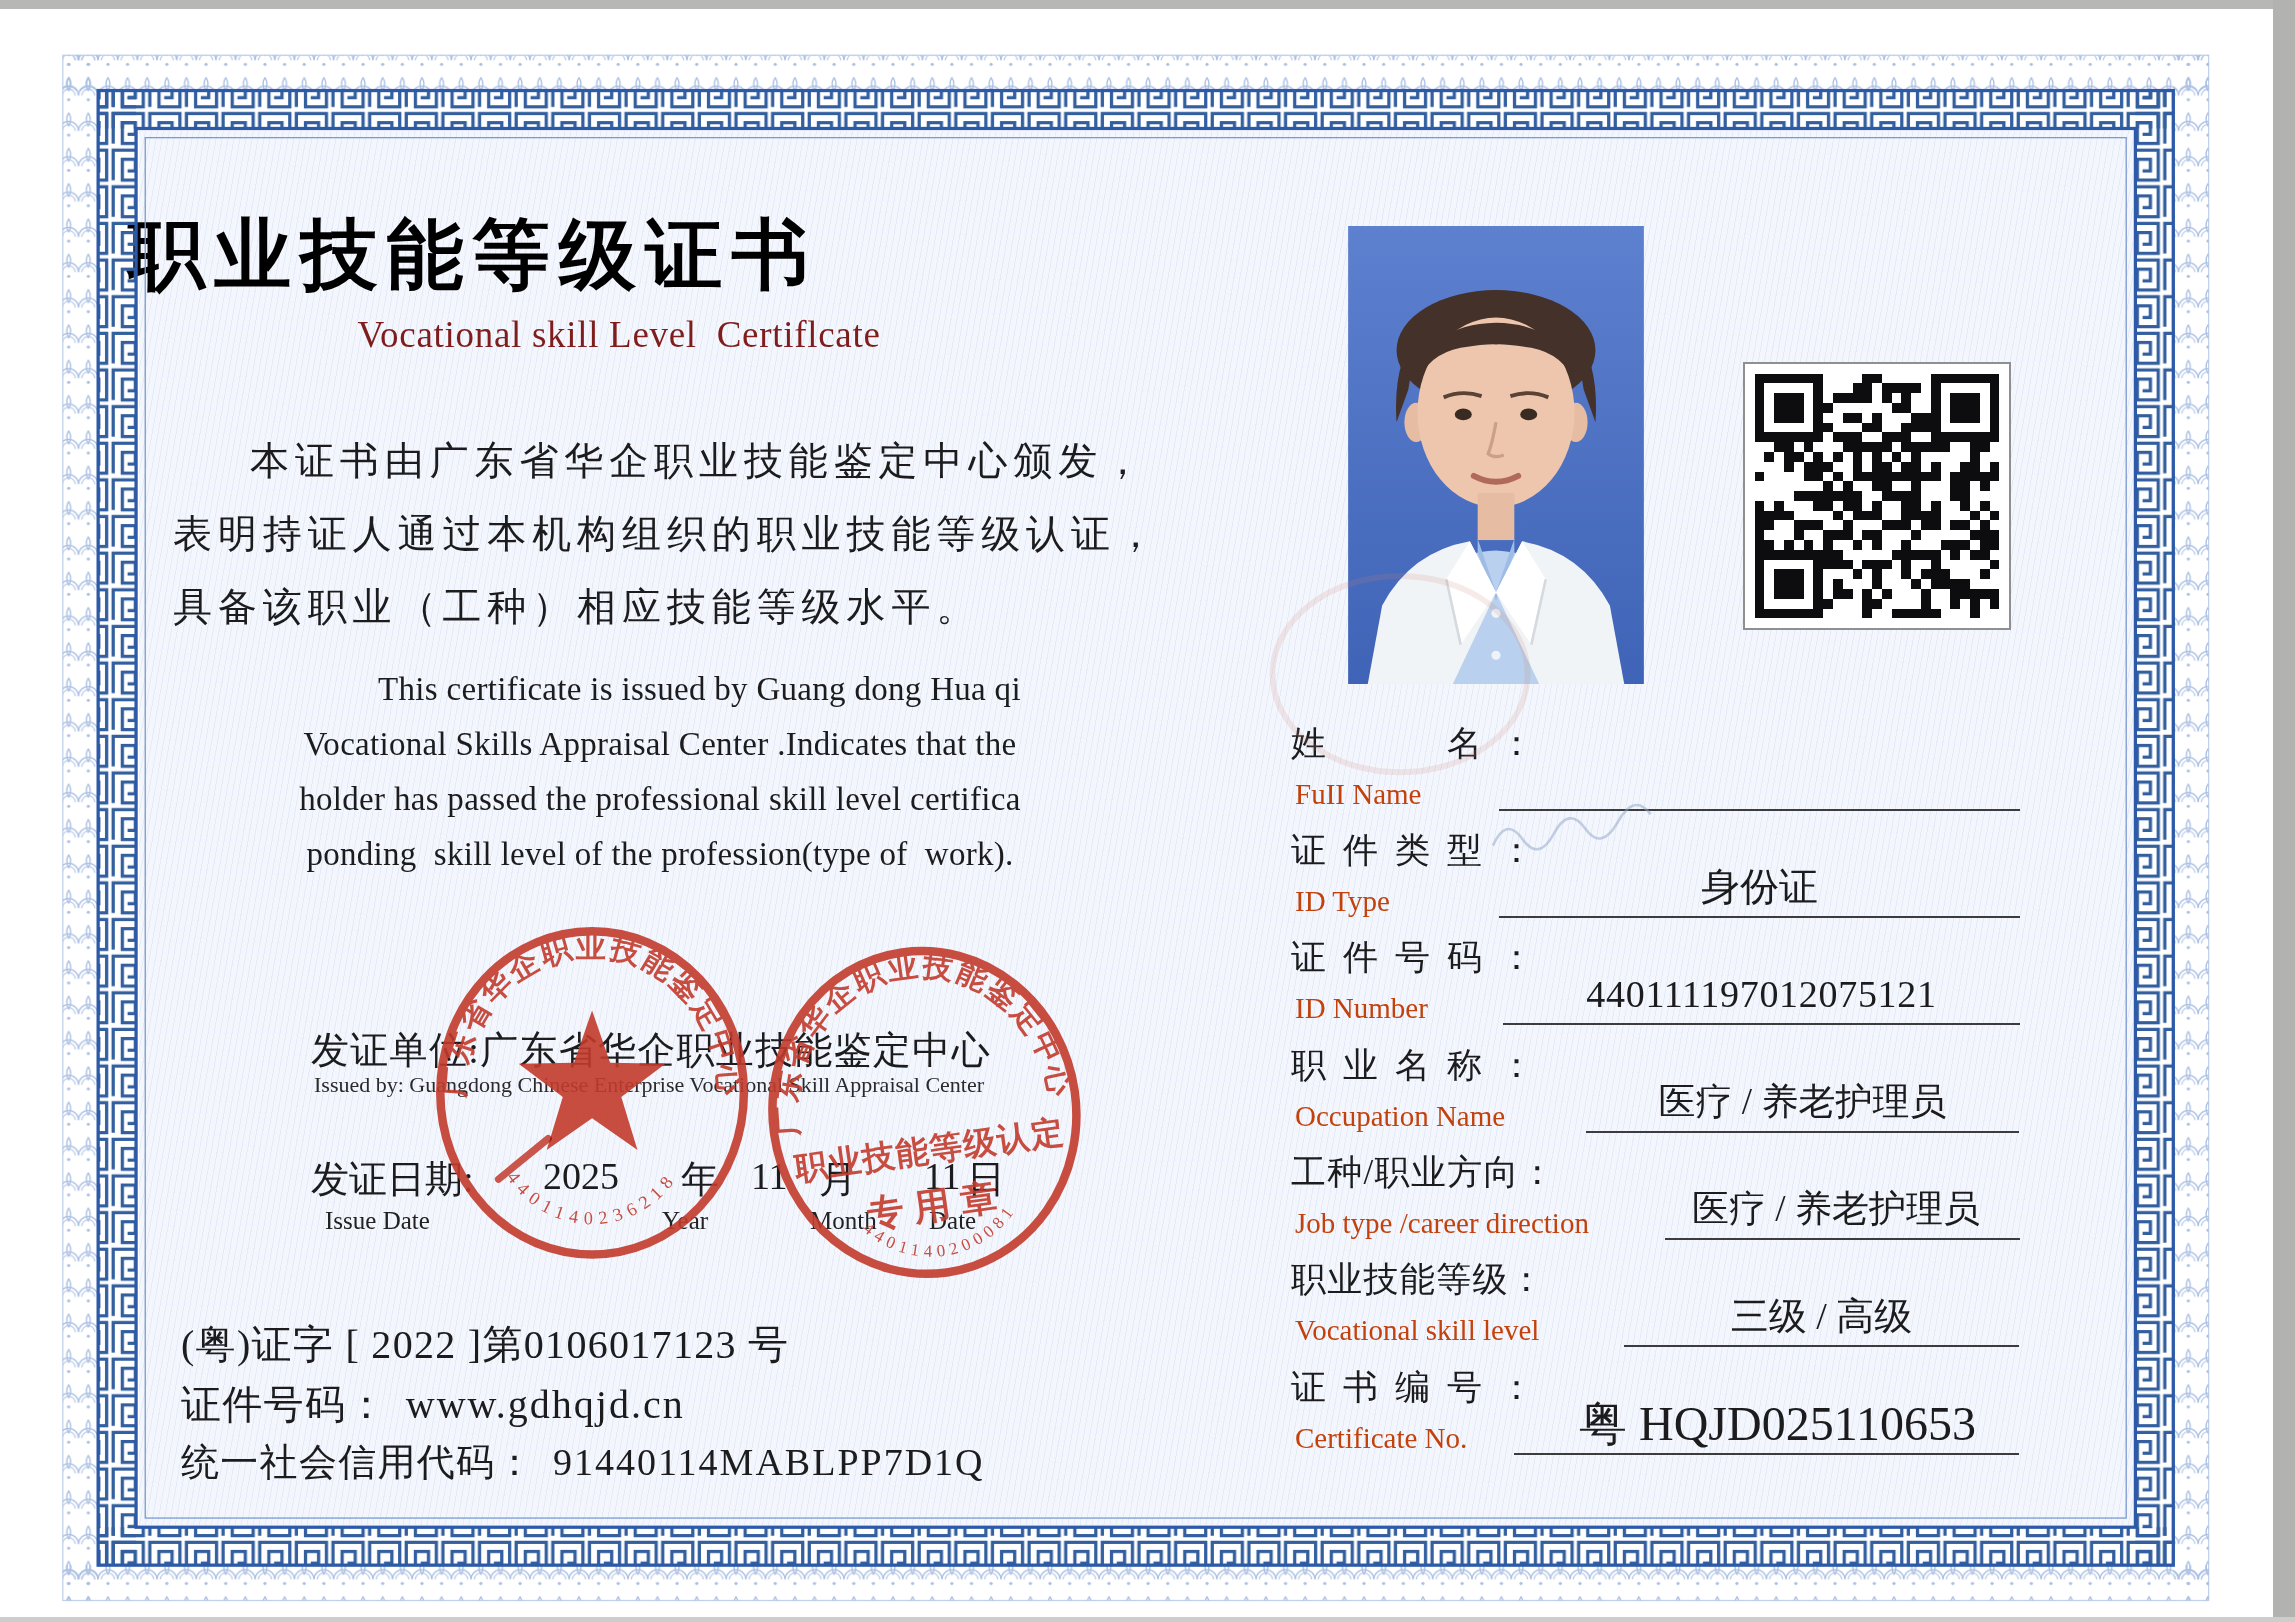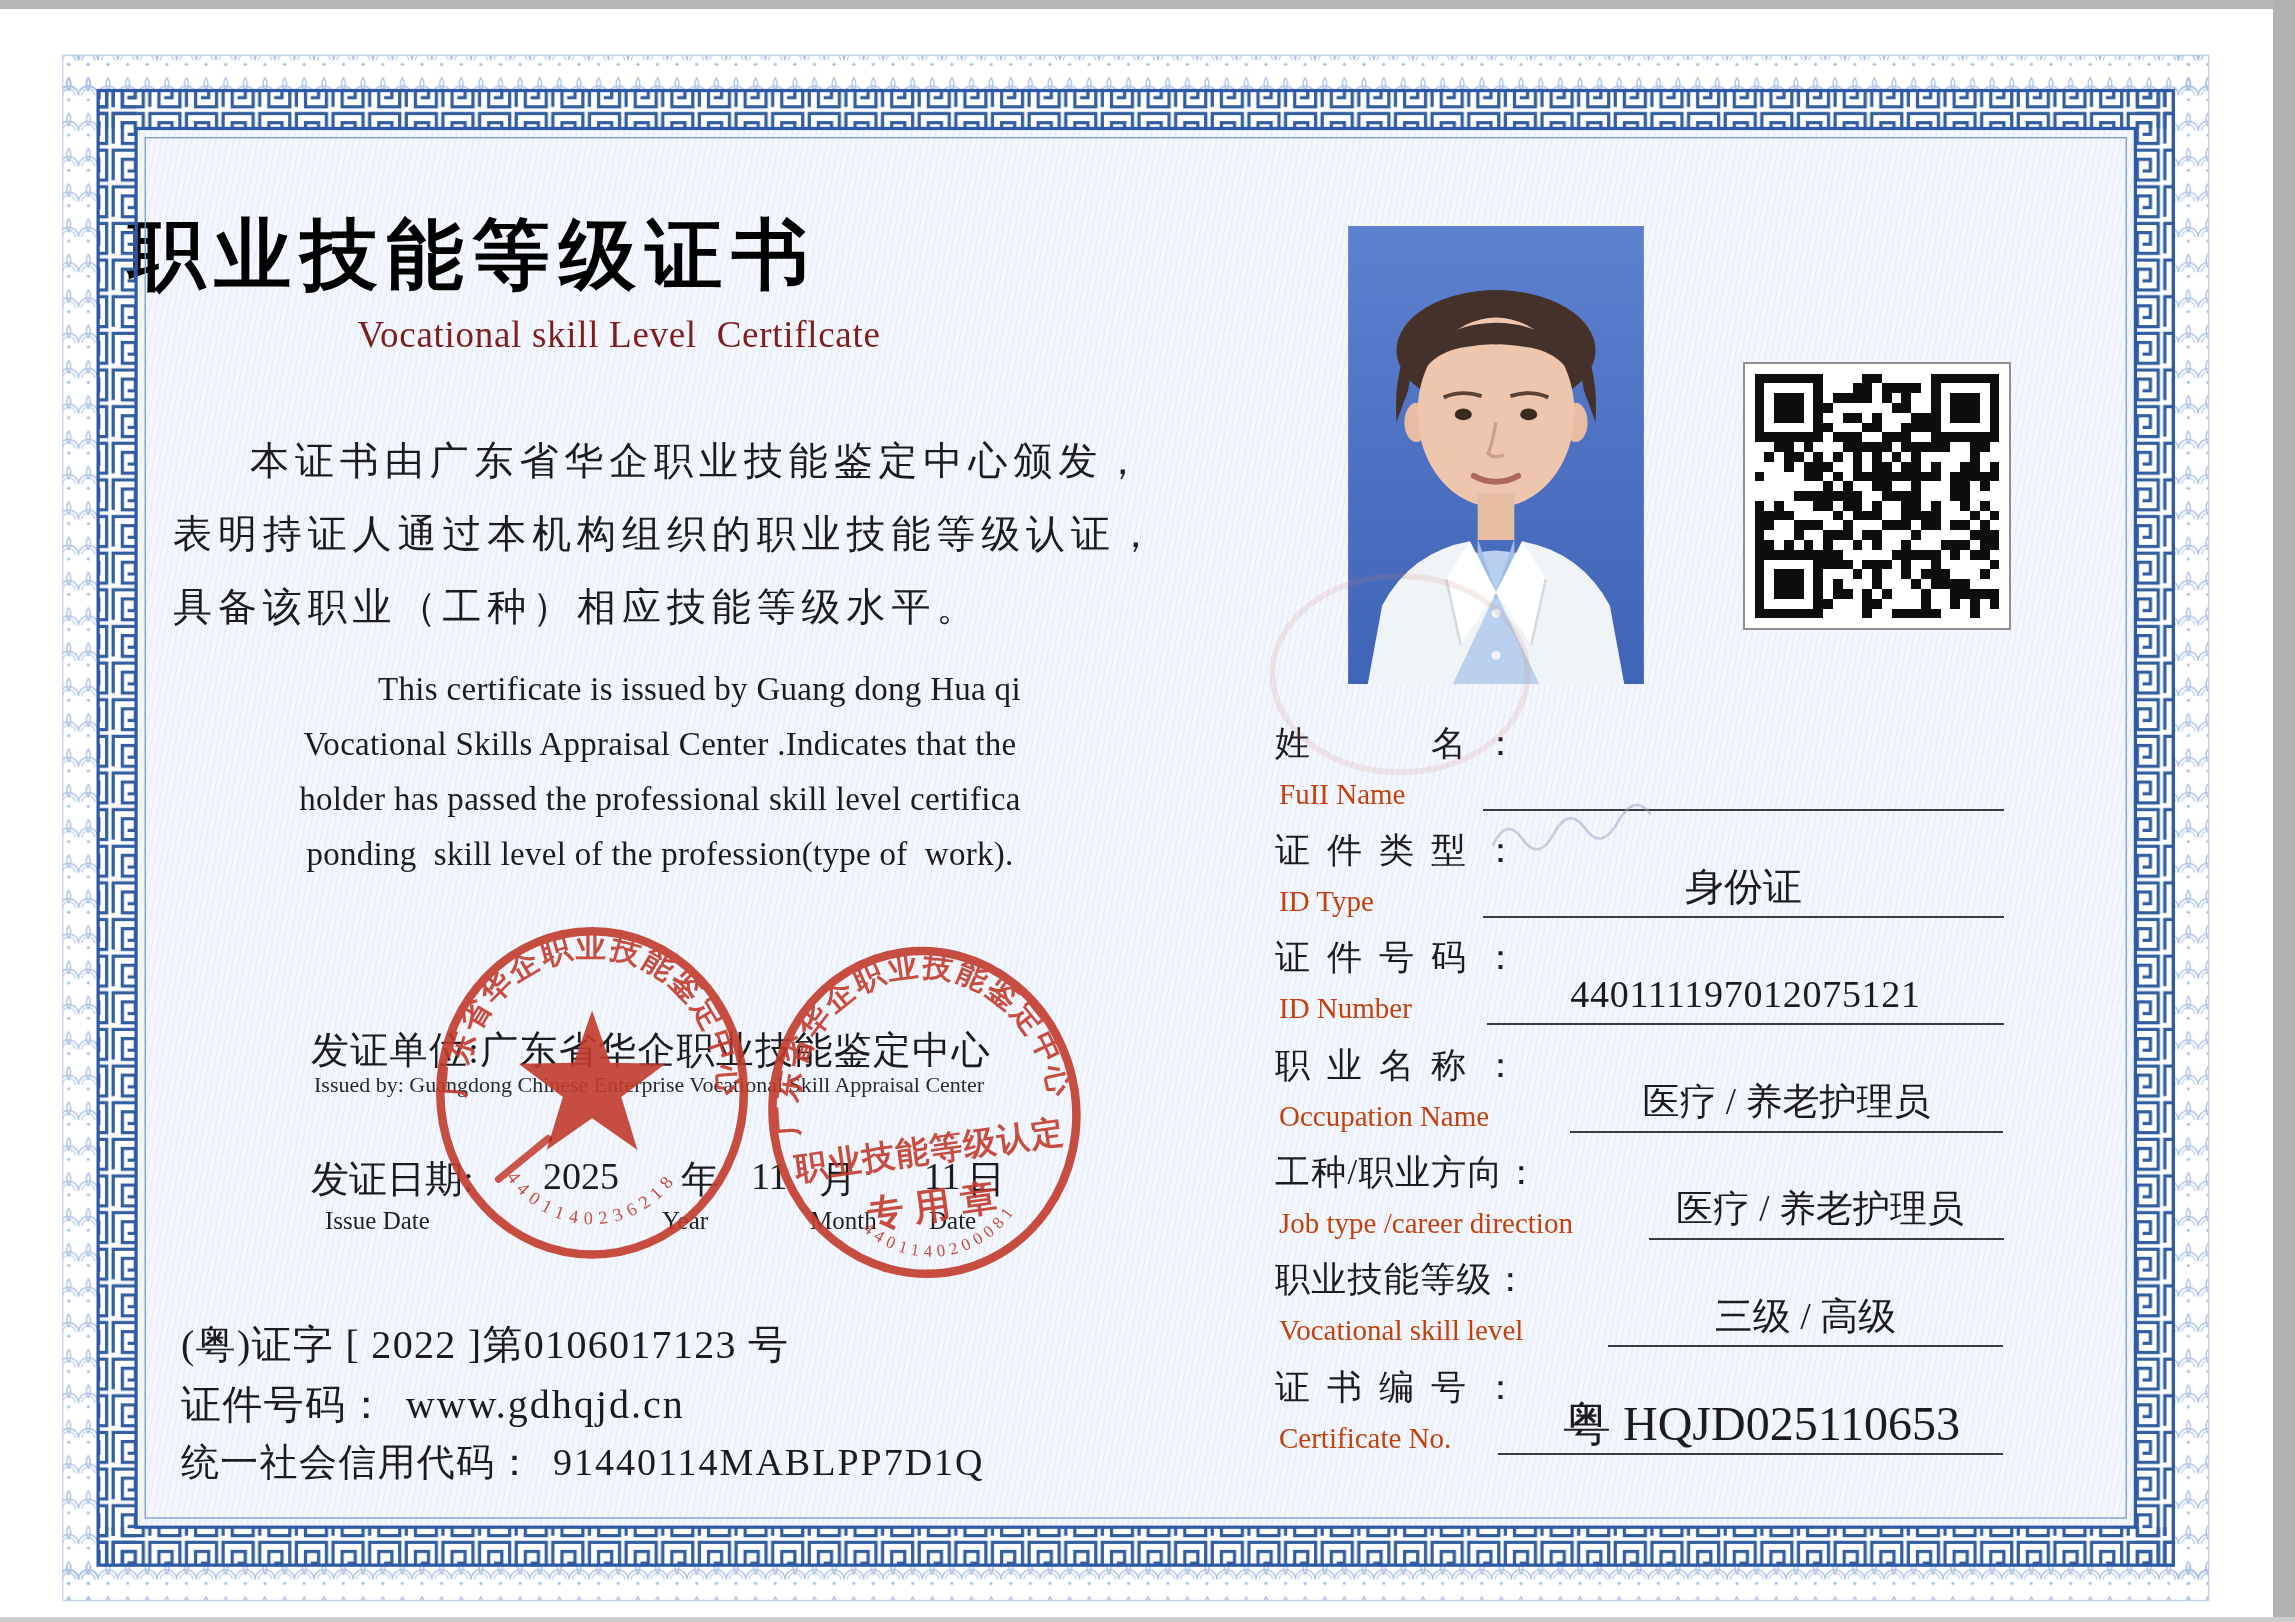--- a/index.html
+++ b/index.html
@@ -49,21 +49,21 @@
   .dp-month { left:751px; } .dp-mu { left:819px; } .dp-day { left:924px; } .dp-du { left:967px; }
   .de-label { left:325px; } .de-year { left:662px; } .de-month { left:810px; } .de-date { left:929px; }
 
   .reg-line { left:181px; font-size:40px; letter-spacing:1.3px; }
   .reg-1 { top:1317px; }
   .reg-2 { top:1377px; }
   .reg-3 { top:1437px; font-size:38px; }
   .reg-2 .val, .reg-3 .val { margin-left:18.3px; letter-spacing:2px; }
 
   
-  .field-row { position:absolute; left:0; width:1850px; height:107px; z-index:2; }
+  .field-row { position:absolute; left:16px; width:1850px; height:107px; z-index:2; }
   .fr0{top:720px} .fr1{top:827px} .fr2{top:934px} .fr3{top:1042px}
   .fr4{top:1149px} .fr5{top:1256px} .fr6{top:1364px}
   .f-zh { position:absolute; left:1275px; top:0; font-size:35px; font-weight:500; white-space:pre; }
   .ls-wide { letter-spacing:17px; }
   .ls-tight { letter-spacing:1.3px; }
   .f-en { position:absolute; left:1279px; top:58px; font-size:29px; color:#c2410c; }
   .f-underline { position:absolute; top:89px; height:2px; background:#3c3c3e; }
   .f-value { position:absolute; top:34px; height:52px; line-height:52px; text-align:center; font-size:39px; }
   .fr0 .f-underline{left:1483px;width:521px} .fr0 .f-value{left:1483px;width:521px}
   .fr1 .f-underline{left:1483px;width:521px} .fr1 .f-value{left:1483px;width:521px}

